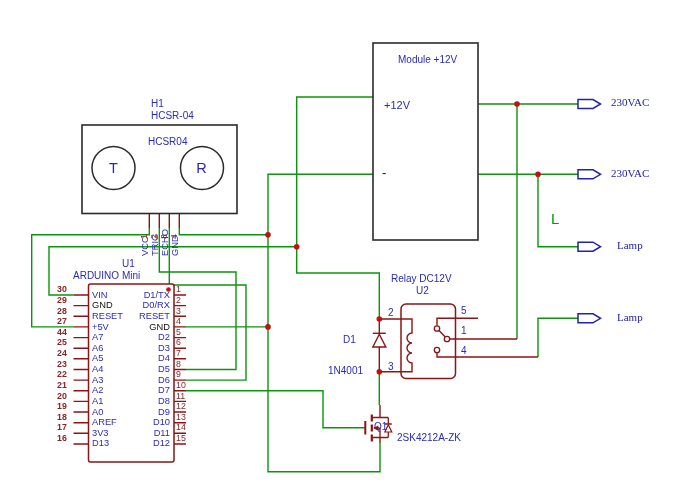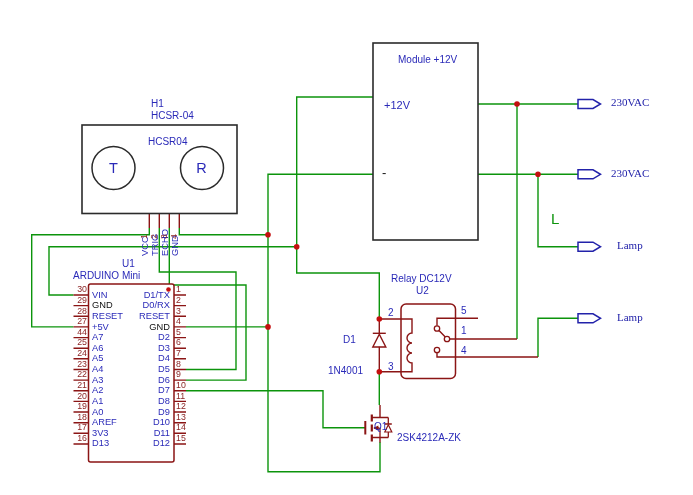--- a/index.html
+++ b/index.html
@@ -150,21 +150,21 @@
       <span>D5</span>
       <span>D6</span>
       <span>D7</span>
       <span>D8</span>
       <span>D9</span>
       <span>D10</span>
       <span>D11</span>
       <span>D12</span>
 </div>
 
-<div class="numcol" style="left:57px;top:284.3px;width:30px;text-align:right;">
+<div class="numcol" style="left:57px;top:284.3px;width:30px;font-weight:bold;">
   <span>30</span>
       <span>29</span>
       <span>28</span>
       <span>27</span>
       <span>44</span>
       <span>25</span>
       <span>24</span>
       <span>23</span>
       <span>22</span>
       <span>21</span>

